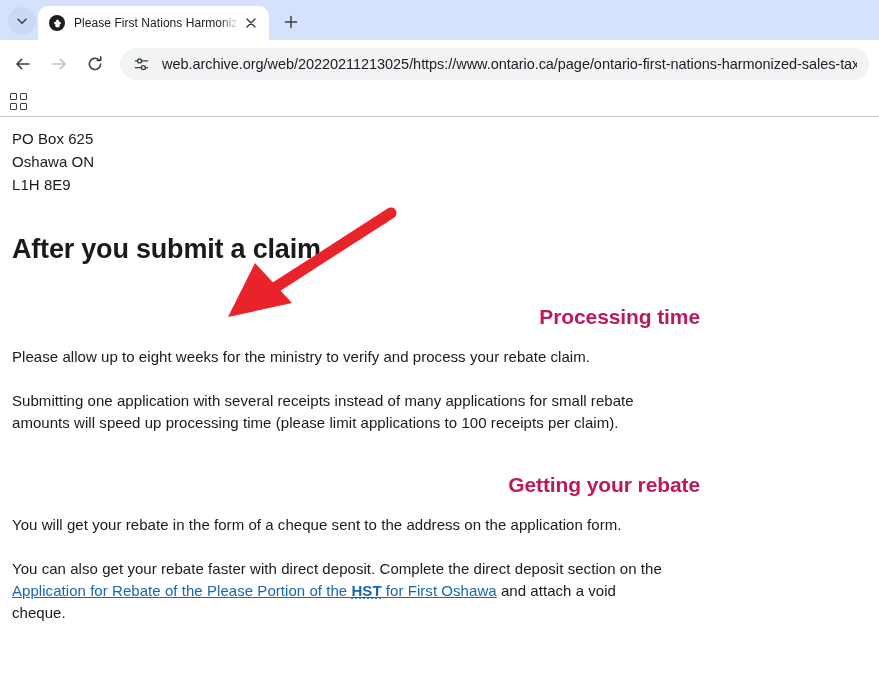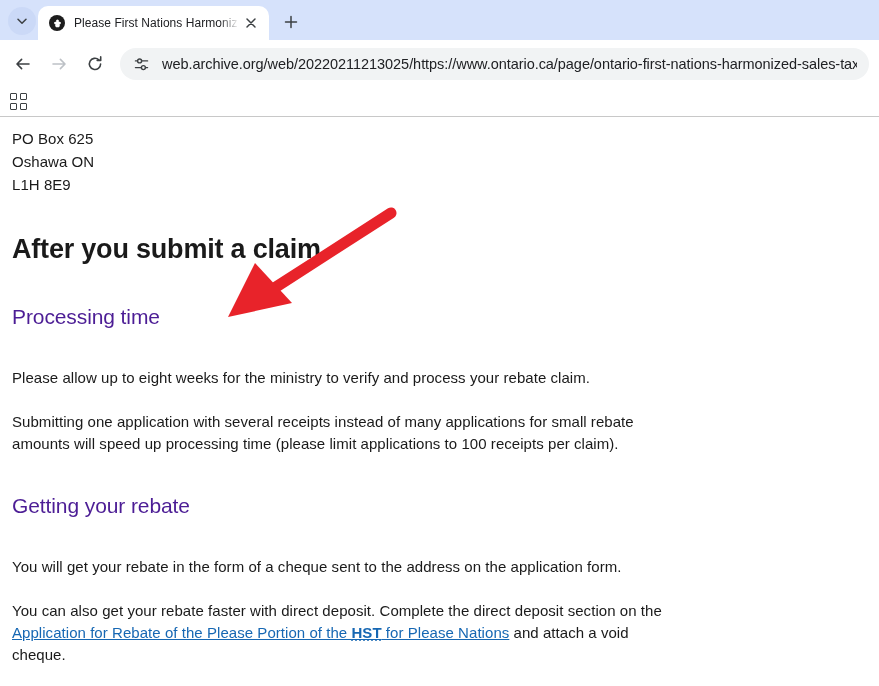--- a/index.html
+++ b/index.html
@@ -206,35 +206,36 @@
   h2.sec-title {
     font-size: 27px;
     font-weight: bold;
     color: #1a1a1a;
     margin: 36px 0 0 0;
     line-height: 34px;
     letter-spacing: -0.2px;
   }
   h3.sub-title {
     font-size: 21px;
-    font-weight: normal;
-    color: #4c1d95;
+    font-weight: bold;
+    color: #be185d;
     margin: 37px 0 0 0;
     line-height: 28px;
     letter-spacing: -0.1px;
+    text-align: right;
   }
   p.body-text {
     font-size: 15px;
     color: #1a1a1a;
     line-height: 22px;
     margin: 22px 0 0 0;
     max-width: 660px;
     letter-spacing: 0.05px;
   }
-  p.body-text.first { margin-top: 36px; }
+  p.body-text.first { margin-top: 15px; }
   a.inline-link {
     color: #1667b3;
     text-decoration: underline;
   }
   abbr.hst {
     text-decoration: underline dotted;
     text-underline-offset: 2px;
     font-weight: bold;
   }
 
@@ -339,21 +340,21 @@
 
       <h3 class="sub-title">Processing time</h3>
 
       <p class="body-text first">Please allow up to eight weeks for the ministry to verify and process your rebate claim.</p>
       <p class="body-text">Submitting one application with several receipts instead of many applications for small rebate amounts will speed up processing time (please limit applications to 100 receipts per claim).</p>
 
       <h3 class="sub-title">Getting your rebate</h3>
 
       <p class="body-text first">You will get your rebate in the form of a cheque sent to the address on the application form.</p>
 
-      <p class="body-text"><span>You can also get your rebate faster with direct deposit. Complete the direct deposit section on the </span><a class="inline-link" href="#"><span>Application for Rebate of the Please Portion of the </span><abbr class="hst">HST</abbr><span> for Please Nations</span></a><span> and attach a void cheque.</span></p>
+      <p class="body-text"><span>You can also get your rebate faster with direct deposit. Complete the direct deposit section on the </span><a class="inline-link" href="#"><span>Application for Rebate of the Please Portion of the </span><abbr class="hst">HST</abbr><span> for First Oshawa</span></a><span> and attach a void cheque.</span></p>
 
     </div>
 
     <svg class="arrow-overlay" viewBox="0 0 879 569">
       <g>
         <line x1="391" y1="96" x2="276" y2="170" stroke="#e8232a" stroke-width="11" stroke-linecap="round"></line>
         <path d="M228 200 L255 146 L292 186 Z" fill="#e8232a"></path>
       </g>
     </svg>
   </div>

